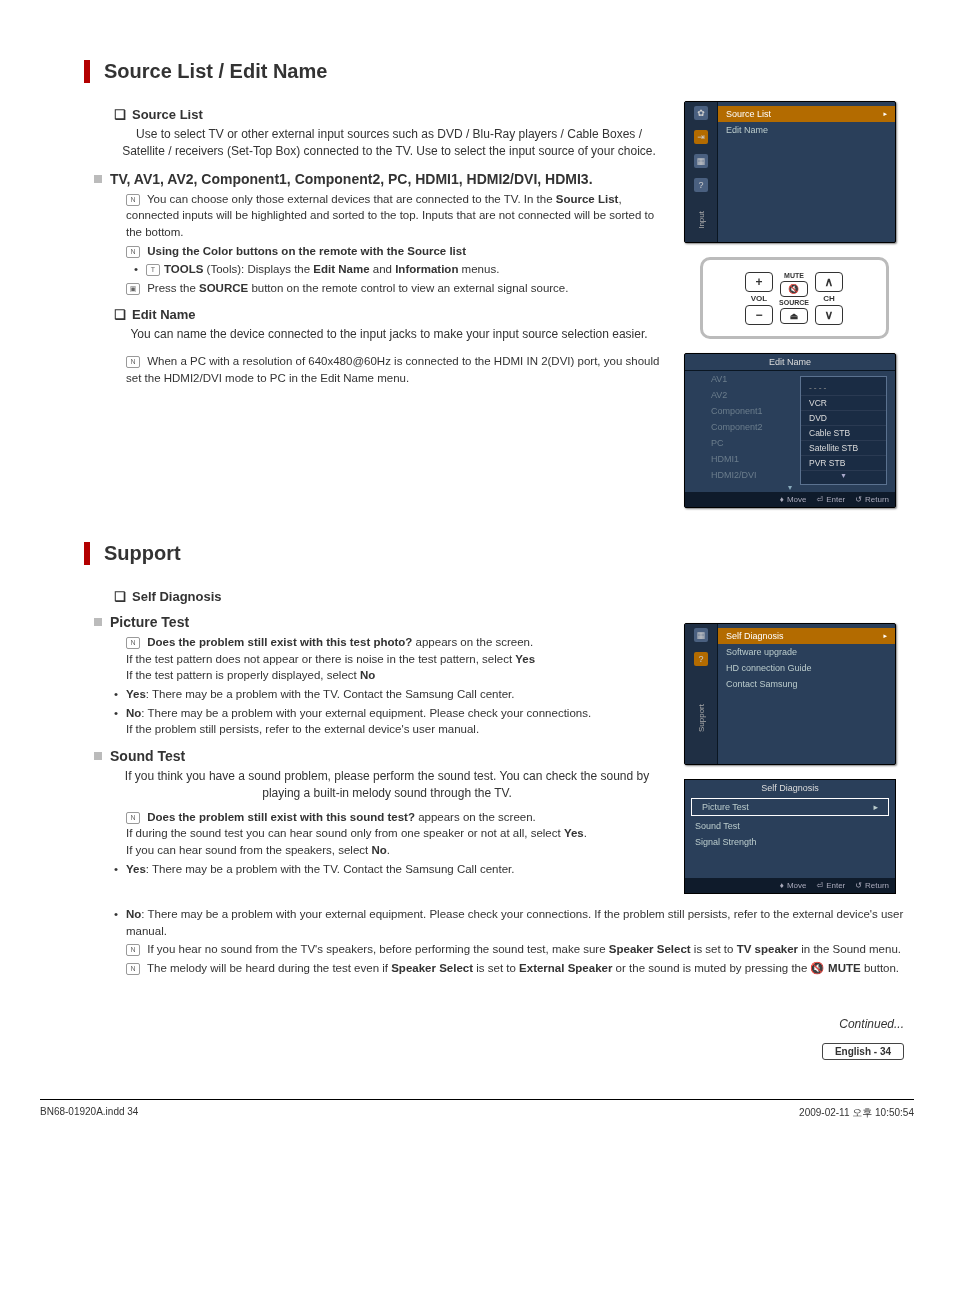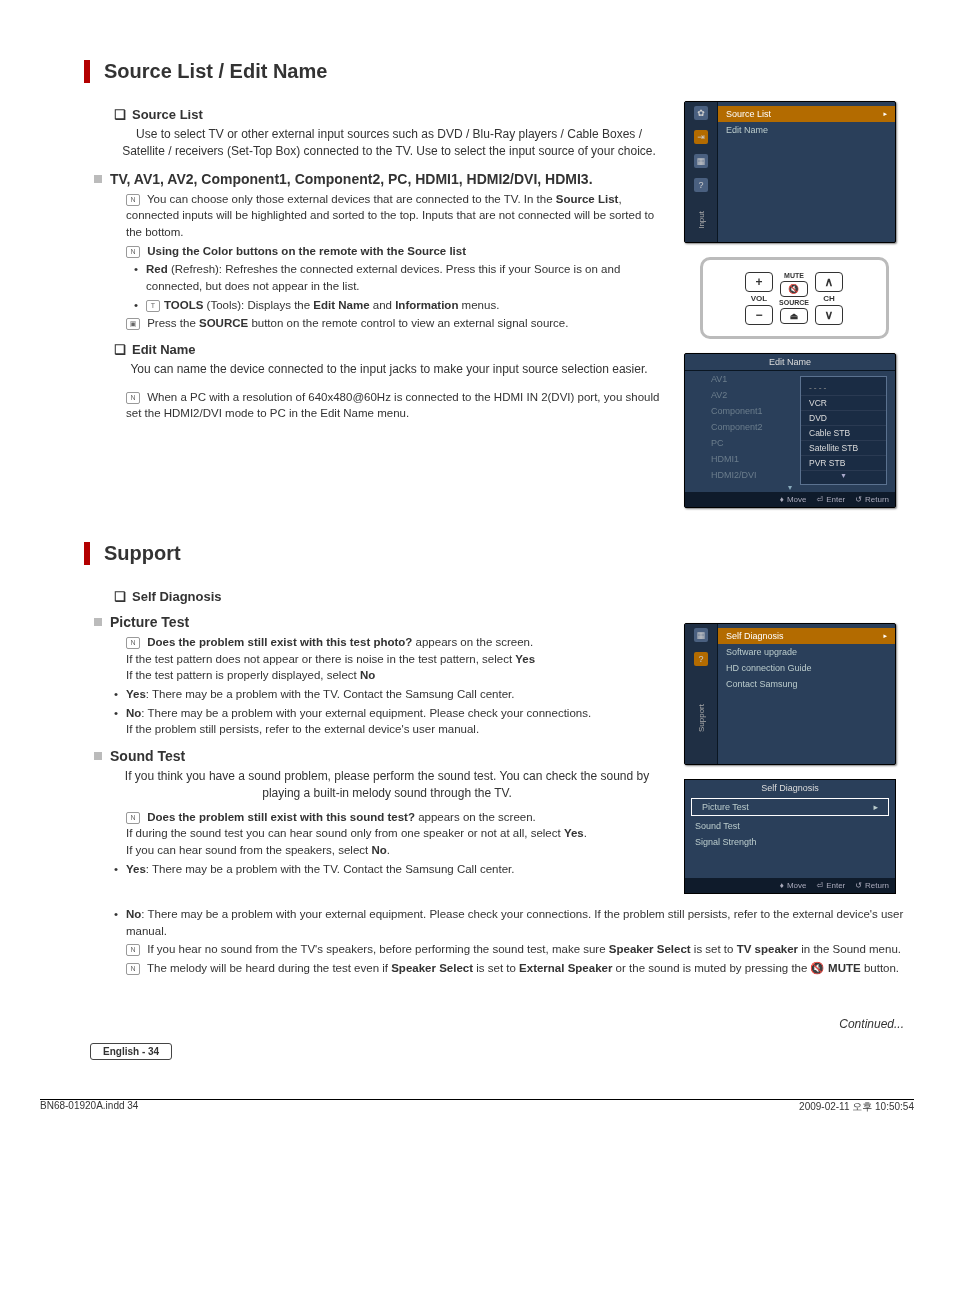--- a/index.html
+++ b/index.html
@@ -111,25 +111,25 @@
   .diag-panel {
     background:#2a3f5a; border:1px solid #000; width:210px; color:#ddd; font-size:9px;
     margin-bottom:10px;
   }
   .diag-head { text-align:center; padding:3px 0; font-size:9px; }
   .diag-row { padding:3px 10px; color:#bcc; display:flex; justify-content:space-between; }
   .diag-row.hl { border:1px solid #fff; margin:2px 6px; }
   .diag-space { height:28px; }
 
   .continued { text-align:right; font-style:italic; font-size:12px; margin-top:40px; }
-  .page-foot { text-align:left; margin-top:10px; }
+  .page-foot { text-align:right; margin-top:10px; }
   .page-foot span { border:1px solid #444; padding:2px 12px; font-size:10px; font-weight:bold; border-radius:3px; }
   .bottom-line {
     border-top:1px solid #000; margin-top:40px;
-    display:flex; justify-content:space-between; font-size:10px; padding:0 0 0 0;
+    display:flex; justify-content:space-between; font-size:10px; padding:6px 0 0 0;
     margin-left:-50px; margin-right:-10px;
   }
   .strong { font-weight:bold; }
   .edit-name-panel { position:relative; }
 </style>
 </head>
 <body>
 
 <div class="page">
 
@@ -153,23 +153,20 @@
         </div>
         <ul class="item-list">
           <li>
             <span class="note-icon">N</span>
             <span>You can choose only those external devices that are connected to the TV. In the </span><span class="strong">Source List</span><span>, connected inputs will be highlighted and sorted to the top. Inputs that are not connected will be sorted to the bottom.</span>
           </li>
           <li>
             <span class="note-icon">N</span>
             <span class="strong">Using the Color buttons on the remote with the Source list</span>
             <ul class="item-list" style="margin-left:6px;">
-              <li class="dot">
-                <span class="strong">Red</span><span> (Refresh): Refreshes the connected external devices. Press this if your Source is on and connected, but does not appear in the list.</span>
-              </li>
               <li class="dot">
                 <span class="note-icon">T</span><span class="strong">TOOLS</span><span> (Tools): Displays the </span><span class="strong">Edit Name</span><span> and </span><span class="strong">Information</span><span> menus.</span>
               </li>
             </ul>
           </li>
           <li>
             <span class="btn-icon">▣</span>
             <span>Press the </span><span class="strong">SOURCE</span><span> button on the remote control to view an external signal source.</span>
           </li>
         </ul>

